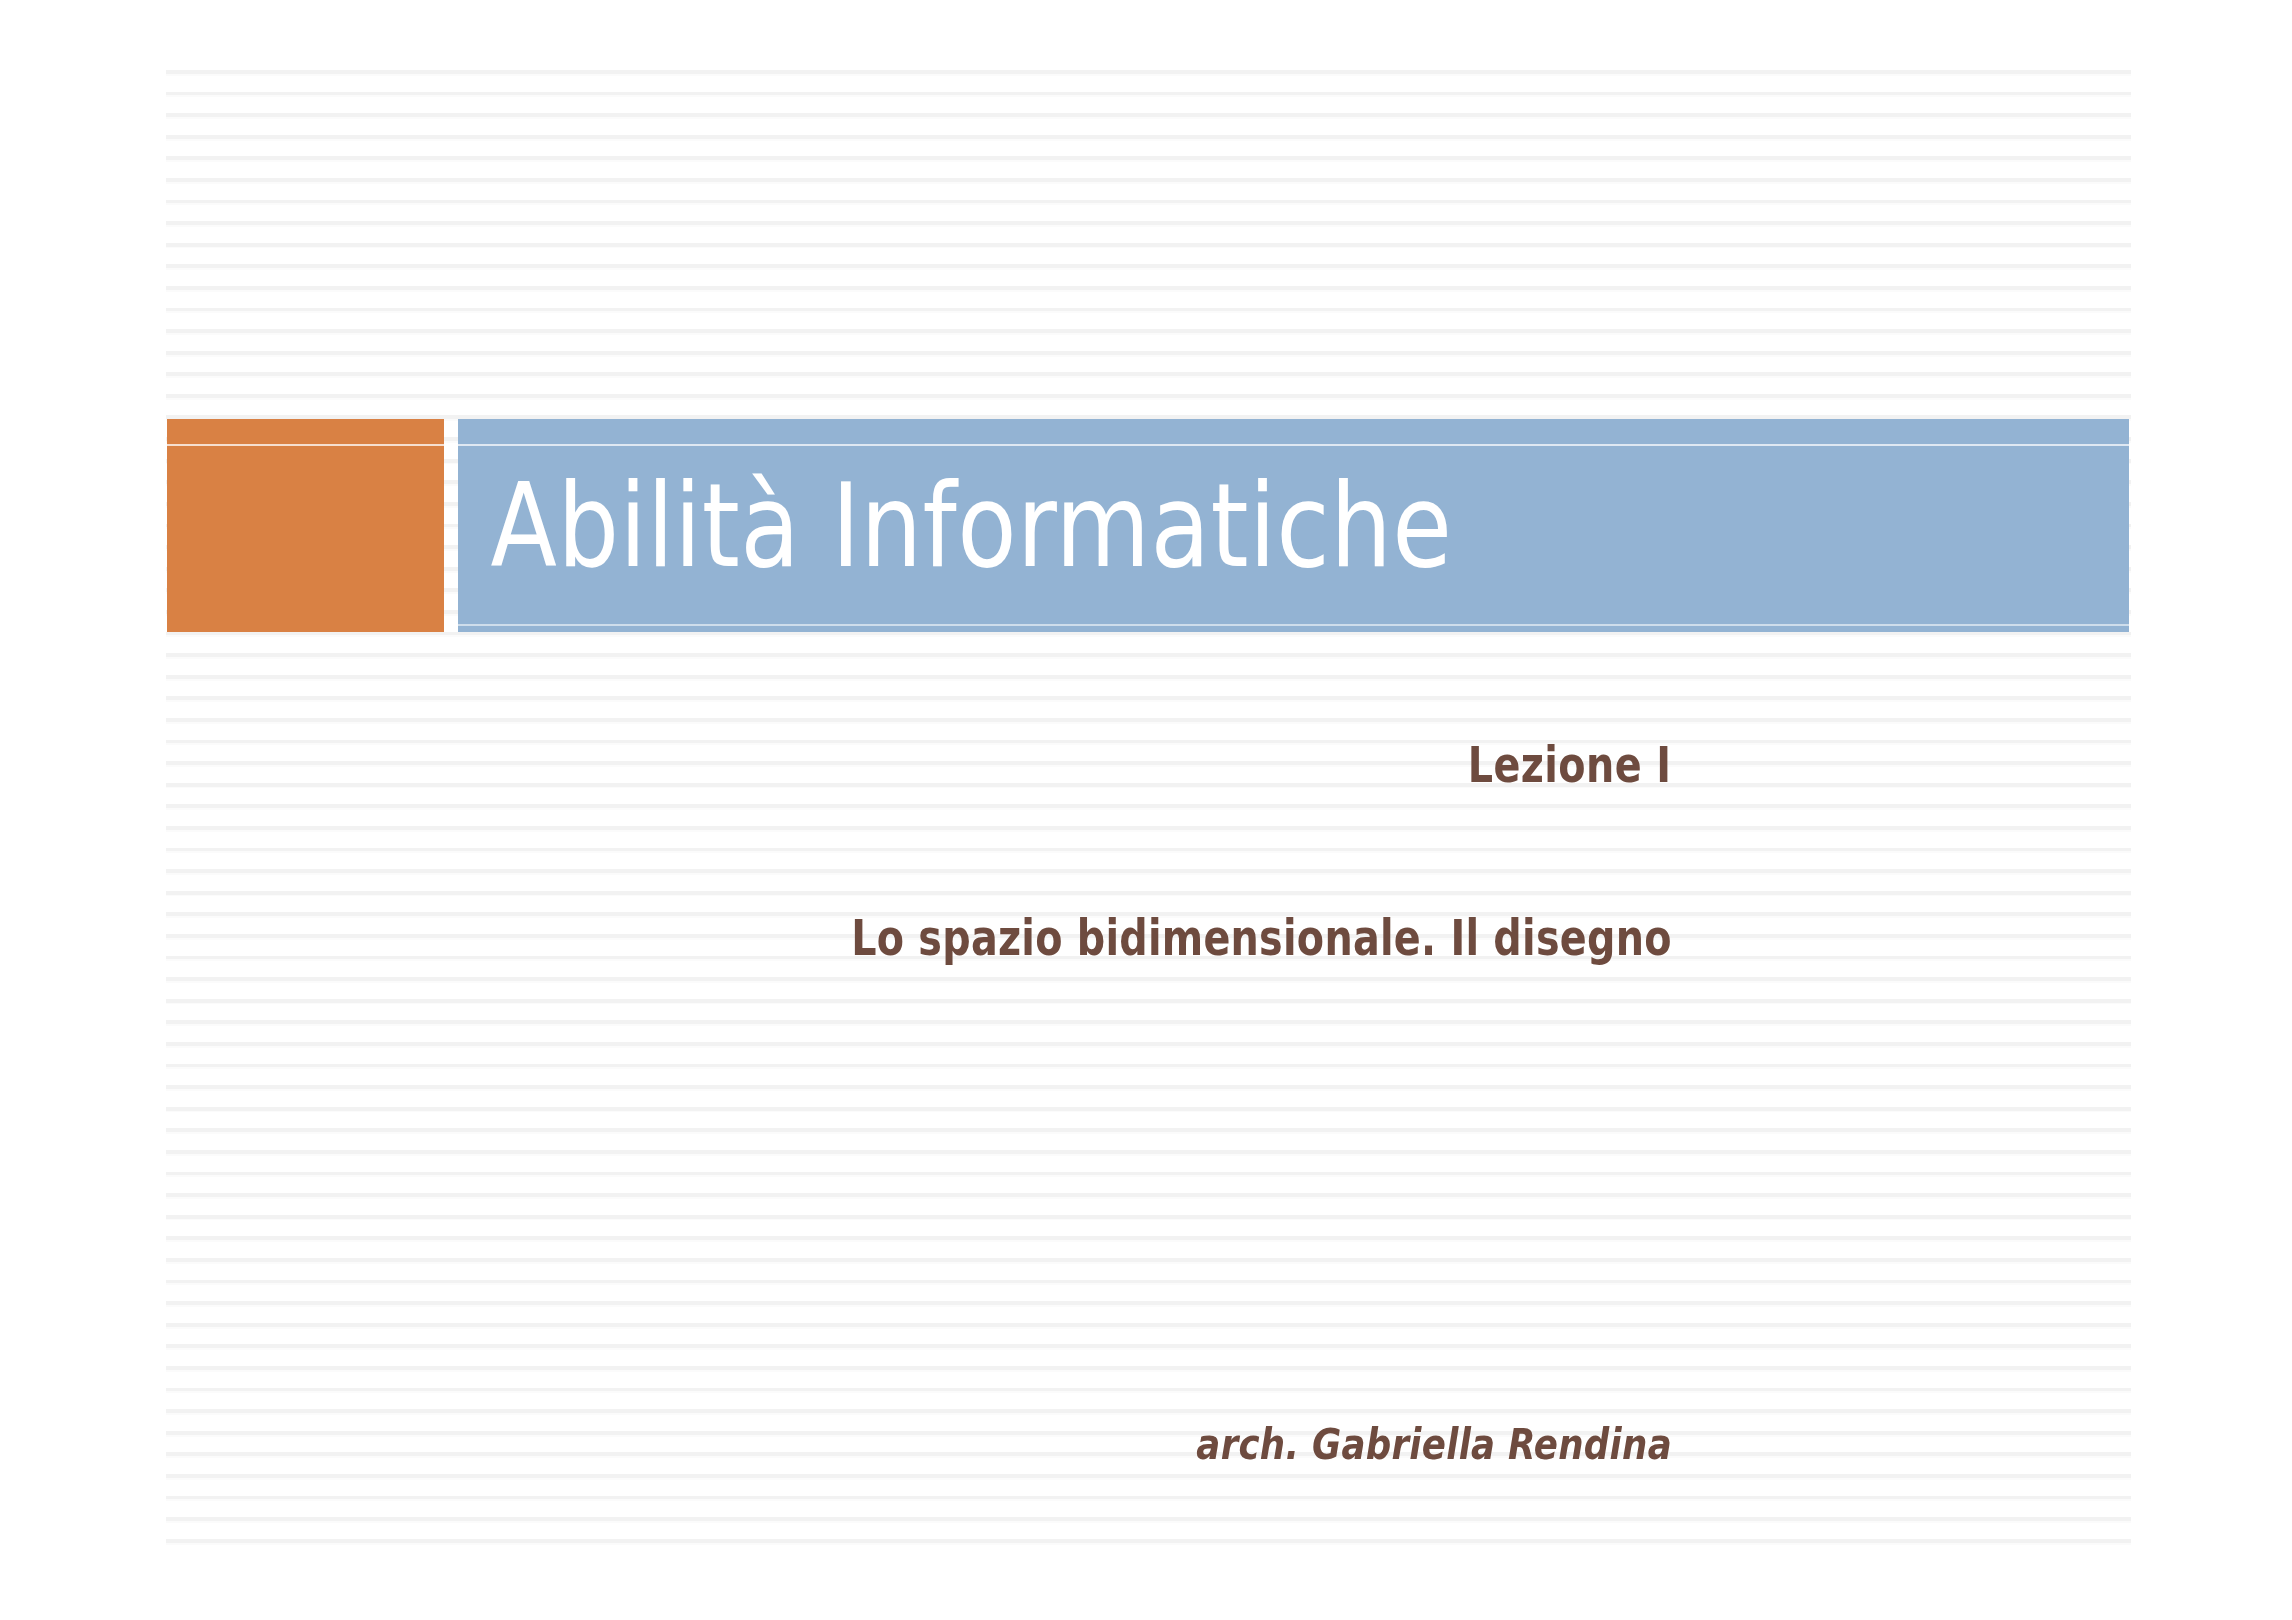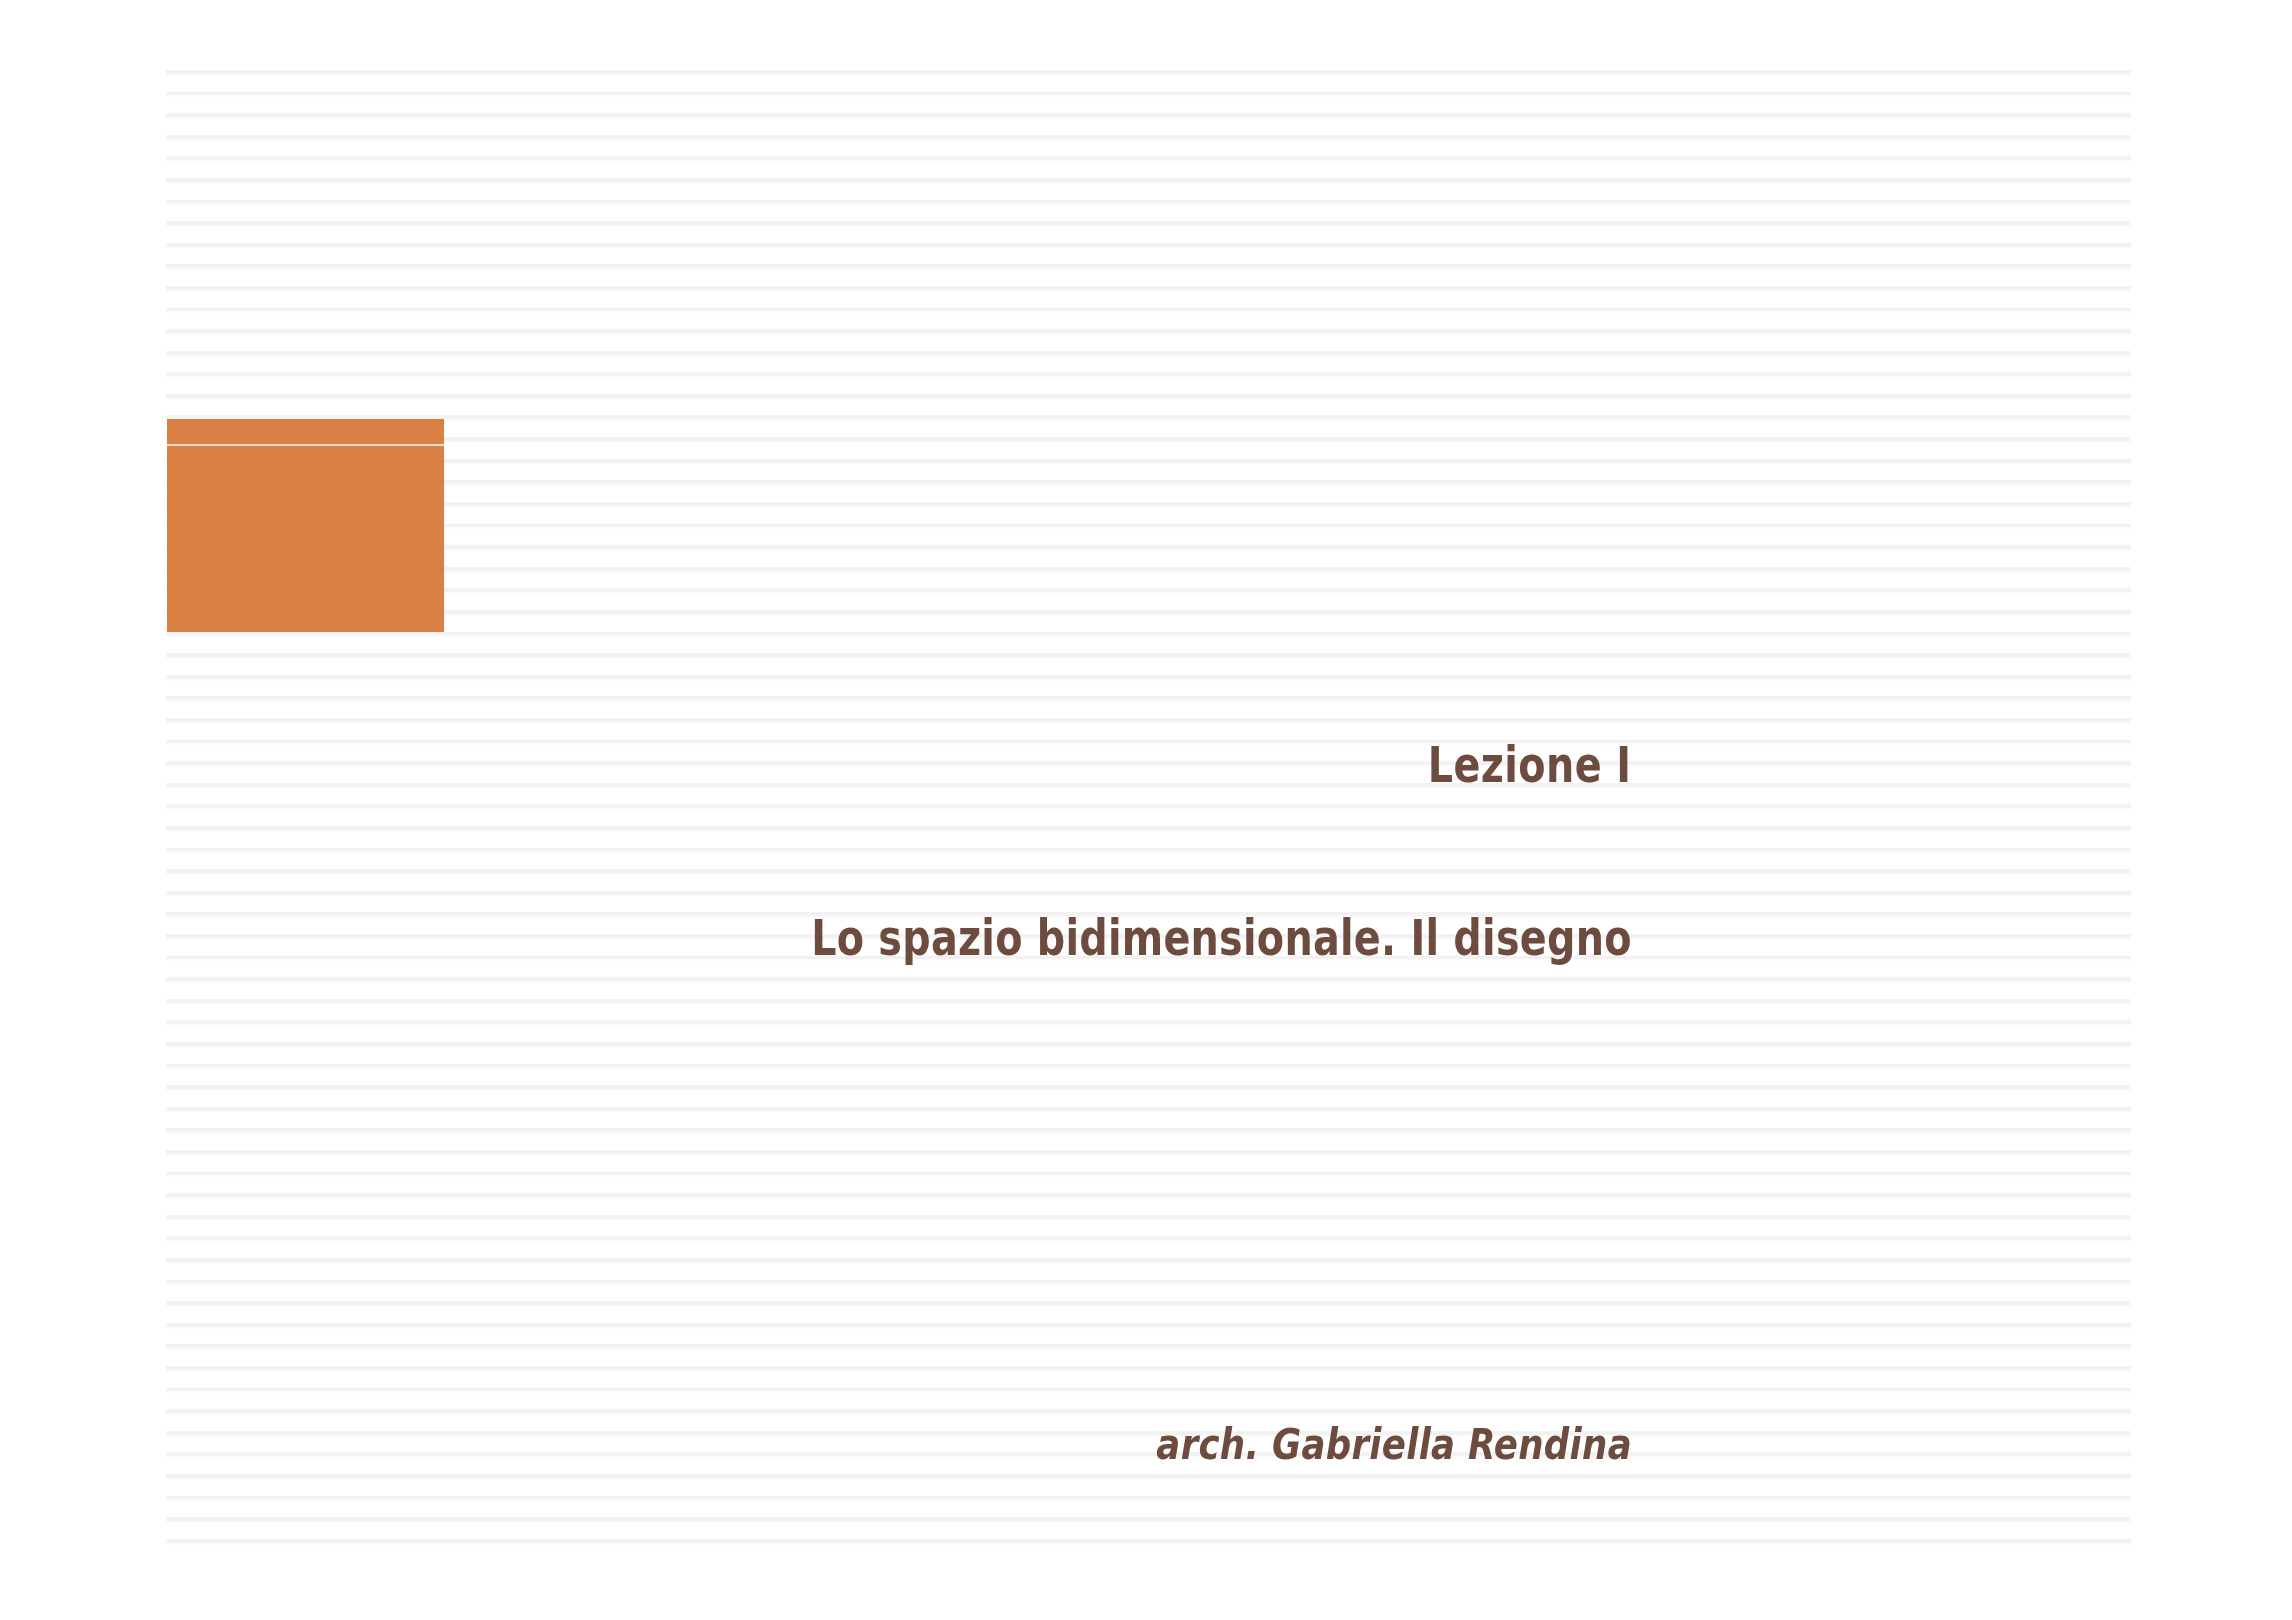--- a/index.html
+++ b/index.html
@@ -114,20 +114,21 @@
   }
 
   
   .sub-stack {
     position: absolute;
     left: 0;
     top: 0;
     width: 1950px;
     height: 1620px;
     pointer-events: none;
+    padding-left: 40px;
   }
 
   .sub-line {
     position: absolute;
     right: 318px;
     margin: 0;
     color: #6e4b3f;
     font-family: "DejaVu Sans Condensed", "Liberation Sans Narrow", "Liberation Sans", sans-serif;
     font-weight: bold;
     white-space: nowrap;
@@ -162,20 +163,23 @@
 </style>
 </head>
 <body>
 
 <div class="slide">
 
   <div class="rule-lines"></div>
 
   <div class="title-band">
     <div class="accent-block"></div>
+    <div class="title-bar">
+      <h1 class="slide-title">Abilità Informatiche</h1>
+    </div>
   </div>
 
   <div class="sub-stack">
     <p class="sub-line lesson-label">Lezione I</p>
 
     <p class="sub-line topic-label">Lo spazio bidimensionale. Il disegno</p>
 
     <p class="sub-line author-label">arch. Gabriella Rendina</p>
   </div>
 

